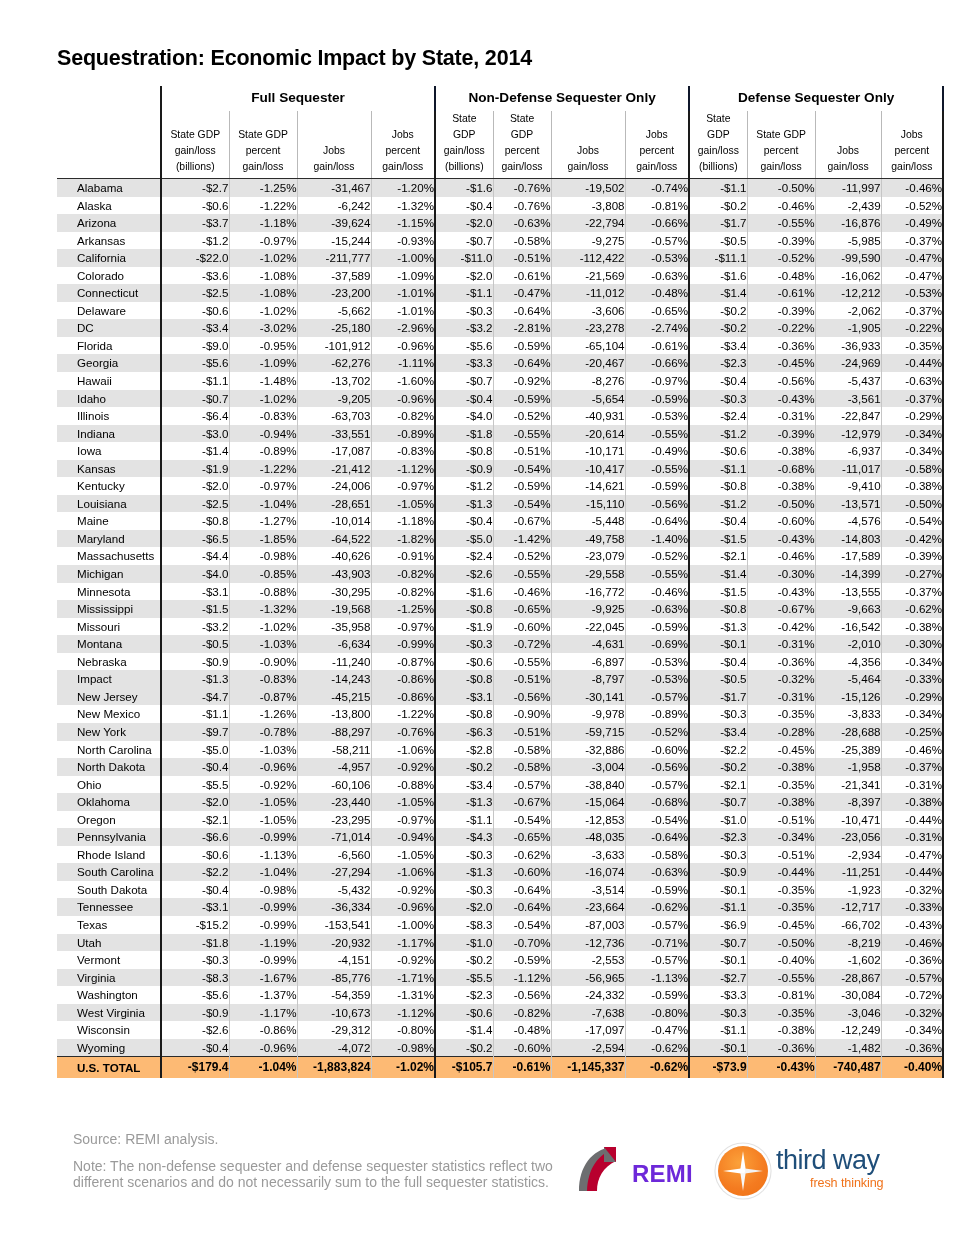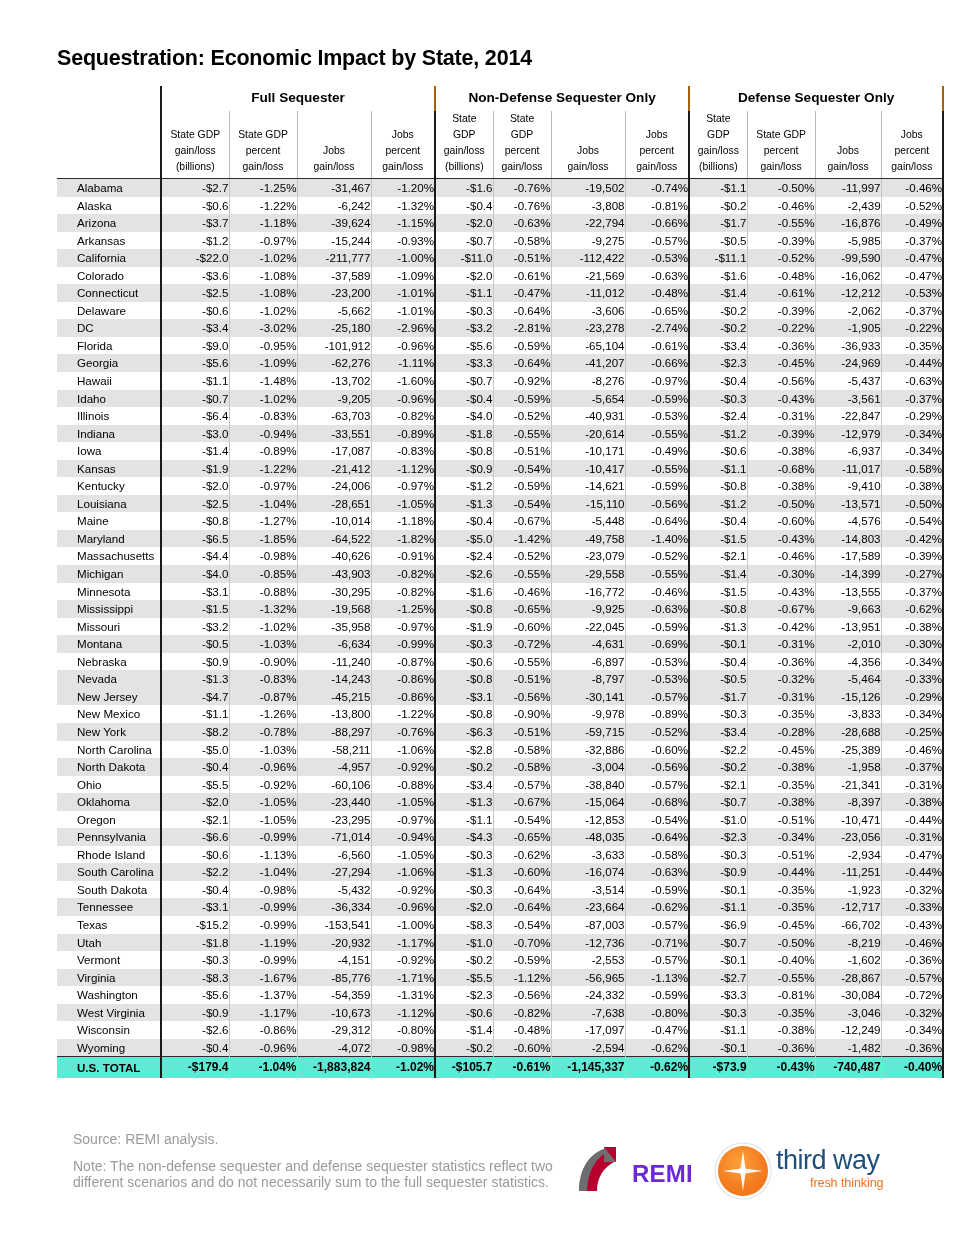--- a/index.html
+++ b/index.html
@@ -51,21 +51,21 @@
     font-weight: bold;
     text-align: center;
     height: 22px;
     padding-bottom: 3px;
     vertical-align: middle;
   }
   th.group-label {
     border-left: 2px solid #1a1a1a;
   }
   th.group-end {
-    border-right: 2px solid #a16207;
+    border-right: 2px solid #0f172a;
   }
   th.spacer-col { border: none; }
 
   
   tr.sub-row th {
     font-size: 10.4px;
     font-weight: normal;
     text-align: center;
     line-height: 16px;
     height: 62px;
@@ -106,21 +106,21 @@
     border-left: none;
   }
   tbody td.grp-start {
     border-left: 2px solid #1a1a1a;
   }
   tbody td.grp-last {
     border-right: 2px solid #1a1a1a;
   }
   tbody tr.total-row td {
     font-weight: bold;
-    background: #5eead4;
+    background: #fdba74;
     border-top: 1.6px solid #2b2b2b;
     height: 21px;
     line-height: 21px;
     font-size: 12px;
   }
   tbody tr.total-row td.state-name {
     font-size: 11.6px;
   }
 
   
@@ -403,21 +403,21 @@
           <td class="grp-last">-0.35%</td>
         </tr>
         <tr class="alt">
           <td class="state-name">Georgia</td>
           <td class="grp-start">-$5.6</td>
           <td class="">-1.09%</td>
           <td class="">-62,276</td>
           <td class="grp-last">-1.11%</td>
           <td class="grp-start">-$3.3</td>
           <td class="">-0.64%</td>
-          <td class="">-41,207</td>
+          <td class="">-20,467</td>
           <td class="grp-last">-0.66%</td>
           <td class="grp-start">-$2.3</td>
           <td class="">-0.45%</td>
           <td class="">-24,969</td>
           <td class="grp-last">-0.44%</td>
         </tr>
         <tr>
           <td class="state-name">Hawaii</td>
           <td class="grp-start">-$1.1</td>
           <td class="">-1.48%</td>
@@ -632,21 +632,21 @@
           <td class="grp-start">-$3.2</td>
           <td class="">-1.02%</td>
           <td class="">-35,958</td>
           <td class="grp-last">-0.97%</td>
           <td class="grp-start">-$1.9</td>
           <td class="">-0.60%</td>
           <td class="">-22,045</td>
           <td class="grp-last">-0.59%</td>
           <td class="grp-start">-$1.3</td>
           <td class="">-0.42%</td>
-          <td class="">-13,951</td>
+          <td class="">-16,542</td>
           <td class="grp-last">-0.38%</td>
         </tr>
         <tr class="alt">
           <td class="state-name">Montana</td>
           <td class="grp-start">-$0.5</td>
           <td class="">-1.03%</td>
           <td class="">-6,634</td>
           <td class="grp-last">-0.99%</td>
           <td class="grp-start">-$0.3</td>
           <td class="">-0.72%</td>
@@ -666,21 +666,21 @@
           <td class="grp-start">-$0.6</td>
           <td class="">-0.55%</td>
           <td class="">-6,897</td>
           <td class="grp-last">-0.53%</td>
           <td class="grp-start">-$0.4</td>
           <td class="">-0.36%</td>
           <td class="">-4,356</td>
           <td class="grp-last">-0.34%</td>
         </tr>
         <tr class="alt">
-          <td class="state-name">Nevada</td>
+          <td class="state-name">Impact</td>
           <td class="grp-start">-$1.3</td>
           <td class="">-0.83%</td>
           <td class="">-14,243</td>
           <td class="grp-last">-0.86%</td>
           <td class="grp-start">-$0.8</td>
           <td class="">-0.51%</td>
           <td class="">-8,797</td>
           <td class="grp-last">-0.53%</td>
           <td class="grp-start">-$0.5</td>
           <td class="">-0.32%</td>
@@ -712,21 +712,21 @@
           <td class="">-0.90%</td>
           <td class="">-9,978</td>
           <td class="grp-last">-0.89%</td>
           <td class="grp-start">-$0.3</td>
           <td class="">-0.35%</td>
           <td class="">-3,833</td>
           <td class="grp-last">-0.34%</td>
         </tr>
         <tr class="alt">
           <td class="state-name">New York</td>
-          <td class="grp-start">-$8.2</td>
+          <td class="grp-start">-$9.7</td>
           <td class="">-0.78%</td>
           <td class="">-88,297</td>
           <td class="grp-last">-0.76%</td>
           <td class="grp-start">-$6.3</td>
           <td class="">-0.51%</td>
           <td class="">-59,715</td>
           <td class="grp-last">-0.52%</td>
           <td class="grp-start">-$3.4</td>
           <td class="">-0.28%</td>
           <td class="">-28,688</td>

